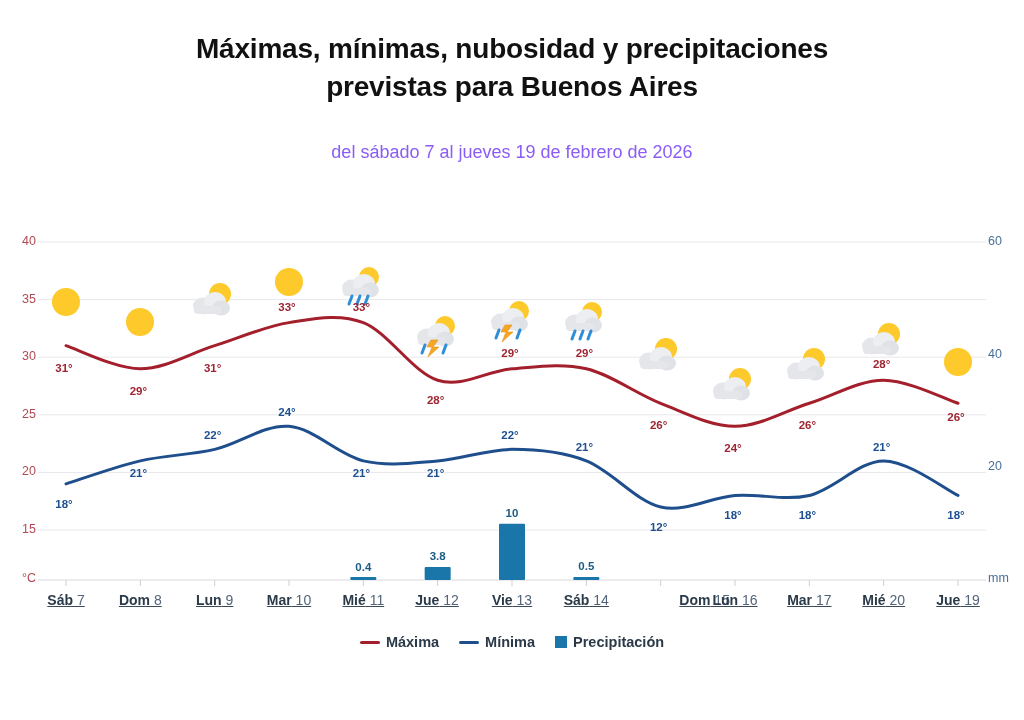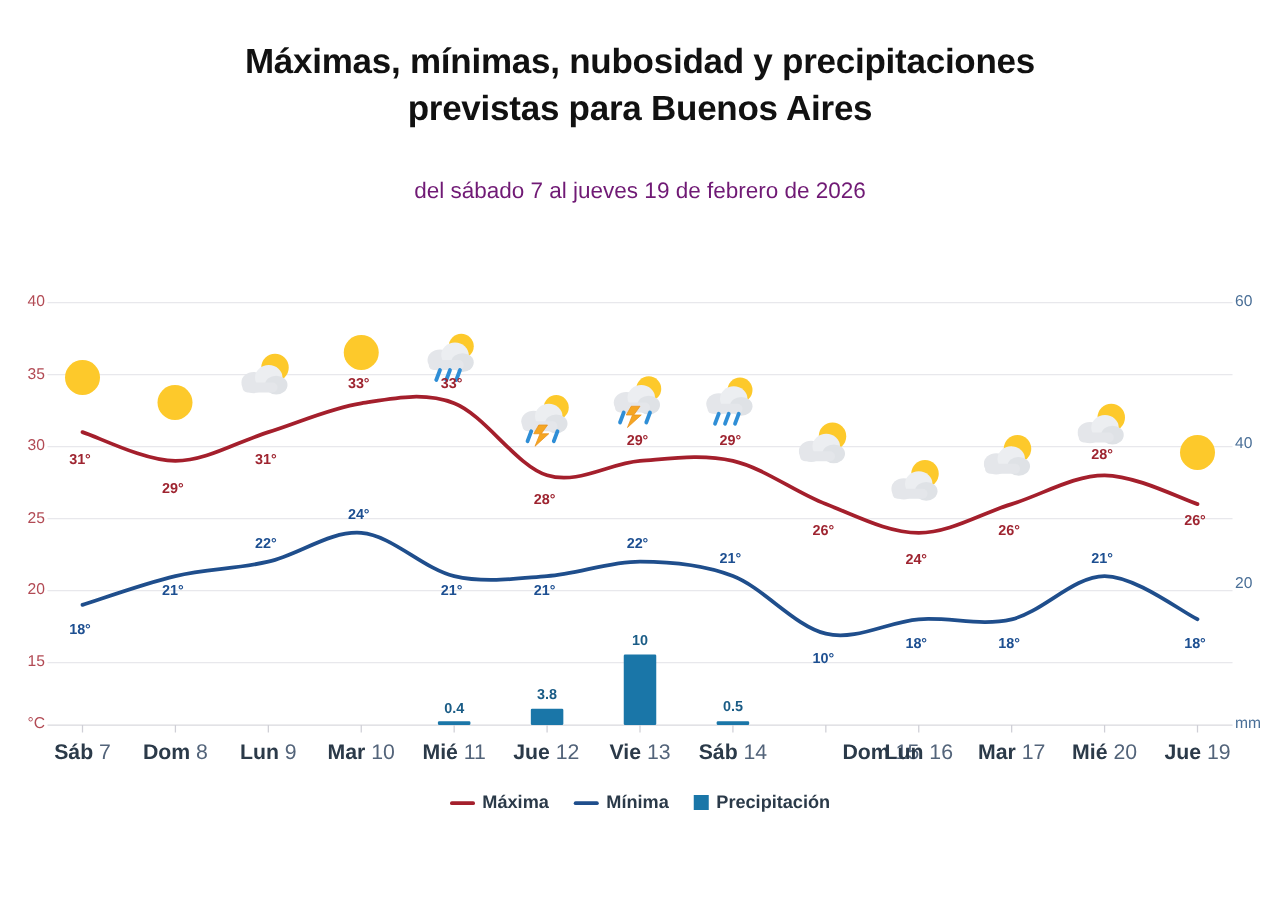--- a/index.html
+++ b/index.html
@@ -15,41 +15,42 @@
   .title {
     position: absolute; left: 0; top: 30px; width: 1024px;
     text-align: center;
     font-size: 28px; font-weight: bold; color: #111111;
     line-height: 1.35; letter-spacing: -0.2px;
     padding: 0 70px;
   }
   .subtitle {
     position: absolute; left: 0; top: 142px; width: 1024px;
     text-align: center;
-    font-size: 18px; color: #701a75; font-weight: normal;
+    font-size: 18px; color: #8b5cf6; font-weight: normal;
   }
 
   
   .plot { position: absolute; left: 0; top: 228px; width: 1024px; height: 365px; }
   .plot svg { display: block; }
 
   .axis-label {
     position: absolute;
     font-size: 12.5px;
     font-weight: normal;
   }
   .axis-left  { color: #b24a54; text-align: right; width: 34px; left: 2px; }
   .axis-right { color: #4a6f97; text-align: left;  width: 34px; left: 988px; }
 
   
   .days { position: absolute; left: 0; top: 592px; width: 1024px; height: 22px; }
   .day {
     position: absolute; text-align: center;
-    font-size: 17px; color: #3b4a5a; white-space: nowrap;
+    font-size: 14px; color: #3b4a5a; white-space: nowrap;
     transform: translateX(-50%);
+    text-decoration: underline;
   }
   .day b { font-weight: bold; color: #2b3a49; }
   .day span { font-weight: normal; color: #53647a; }
 
   
   .vlabel {
     position: absolute; transform: translateX(-50%);
     font-size: 11.5px; font-weight: bold; white-space: nowrap;
   }
   .vmax { color: #9e2430; }
@@ -259,21 +260,21 @@
       <div class="vlabel vmax" style="left: 881.667px; top: 358.24px;">28°</div>
       <div class="vlabel vmax" style="left: 956px; top: 411.28px;">26°</div>
       <div class="vlabel vmin" style="left: 64px; top: 497.92px;">18°</div>
       <div class="vlabel vmin" style="left: 138.333px; top: 466.88px;">21°</div>
       <div class="vlabel vmin" style="left: 212.667px; top: 429.36px;">22°</div>
       <div class="vlabel vmin" style="left: 287px; top: 406.32px;">24°</div>
       <div class="vlabel vmin" style="left: 361.333px; top: 466.88px;">21°</div>
       <div class="vlabel vmin" style="left: 435.667px; top: 466.88px;">21°</div>
       <div class="vlabel vmin" style="left: 510px; top: 429.36px;">22°</div>
       <div class="vlabel vmin" style="left: 584.333px; top: 440.88px;">21°</div>
-      <div class="vlabel vmin" style="left: 658.667px; top: 520.96px;">10°</div>
+      <div class="vlabel vmin" style="left: 658.667px; top: 520.96px;">12°</div>
       <div class="vlabel vmin" style="left: 733px; top: 509.44px;">18°</div>
       <div class="vlabel vmin" style="left: 807.333px; top: 509.44px;">18°</div>
       <div class="vlabel vmin" style="left: 881.667px; top: 440.88px;">21°</div>
       <div class="vlabel vmin" style="left: 956px; top: 509.44px;">18°</div>
       <div class="vlabel vprec" style="left: 363.333px; top: 560.747px;">0.4</div>
       <div class="vlabel vprec" style="left: 437.667px; top: 550.043px;">3.8</div>
       <div class="vlabel vprec" style="left: 512px; top: 506.667px;">10</div>
       <div class="vlabel vprec" style="left: 586.333px; top: 560.183px;">0.5</div>
     </div>
 

